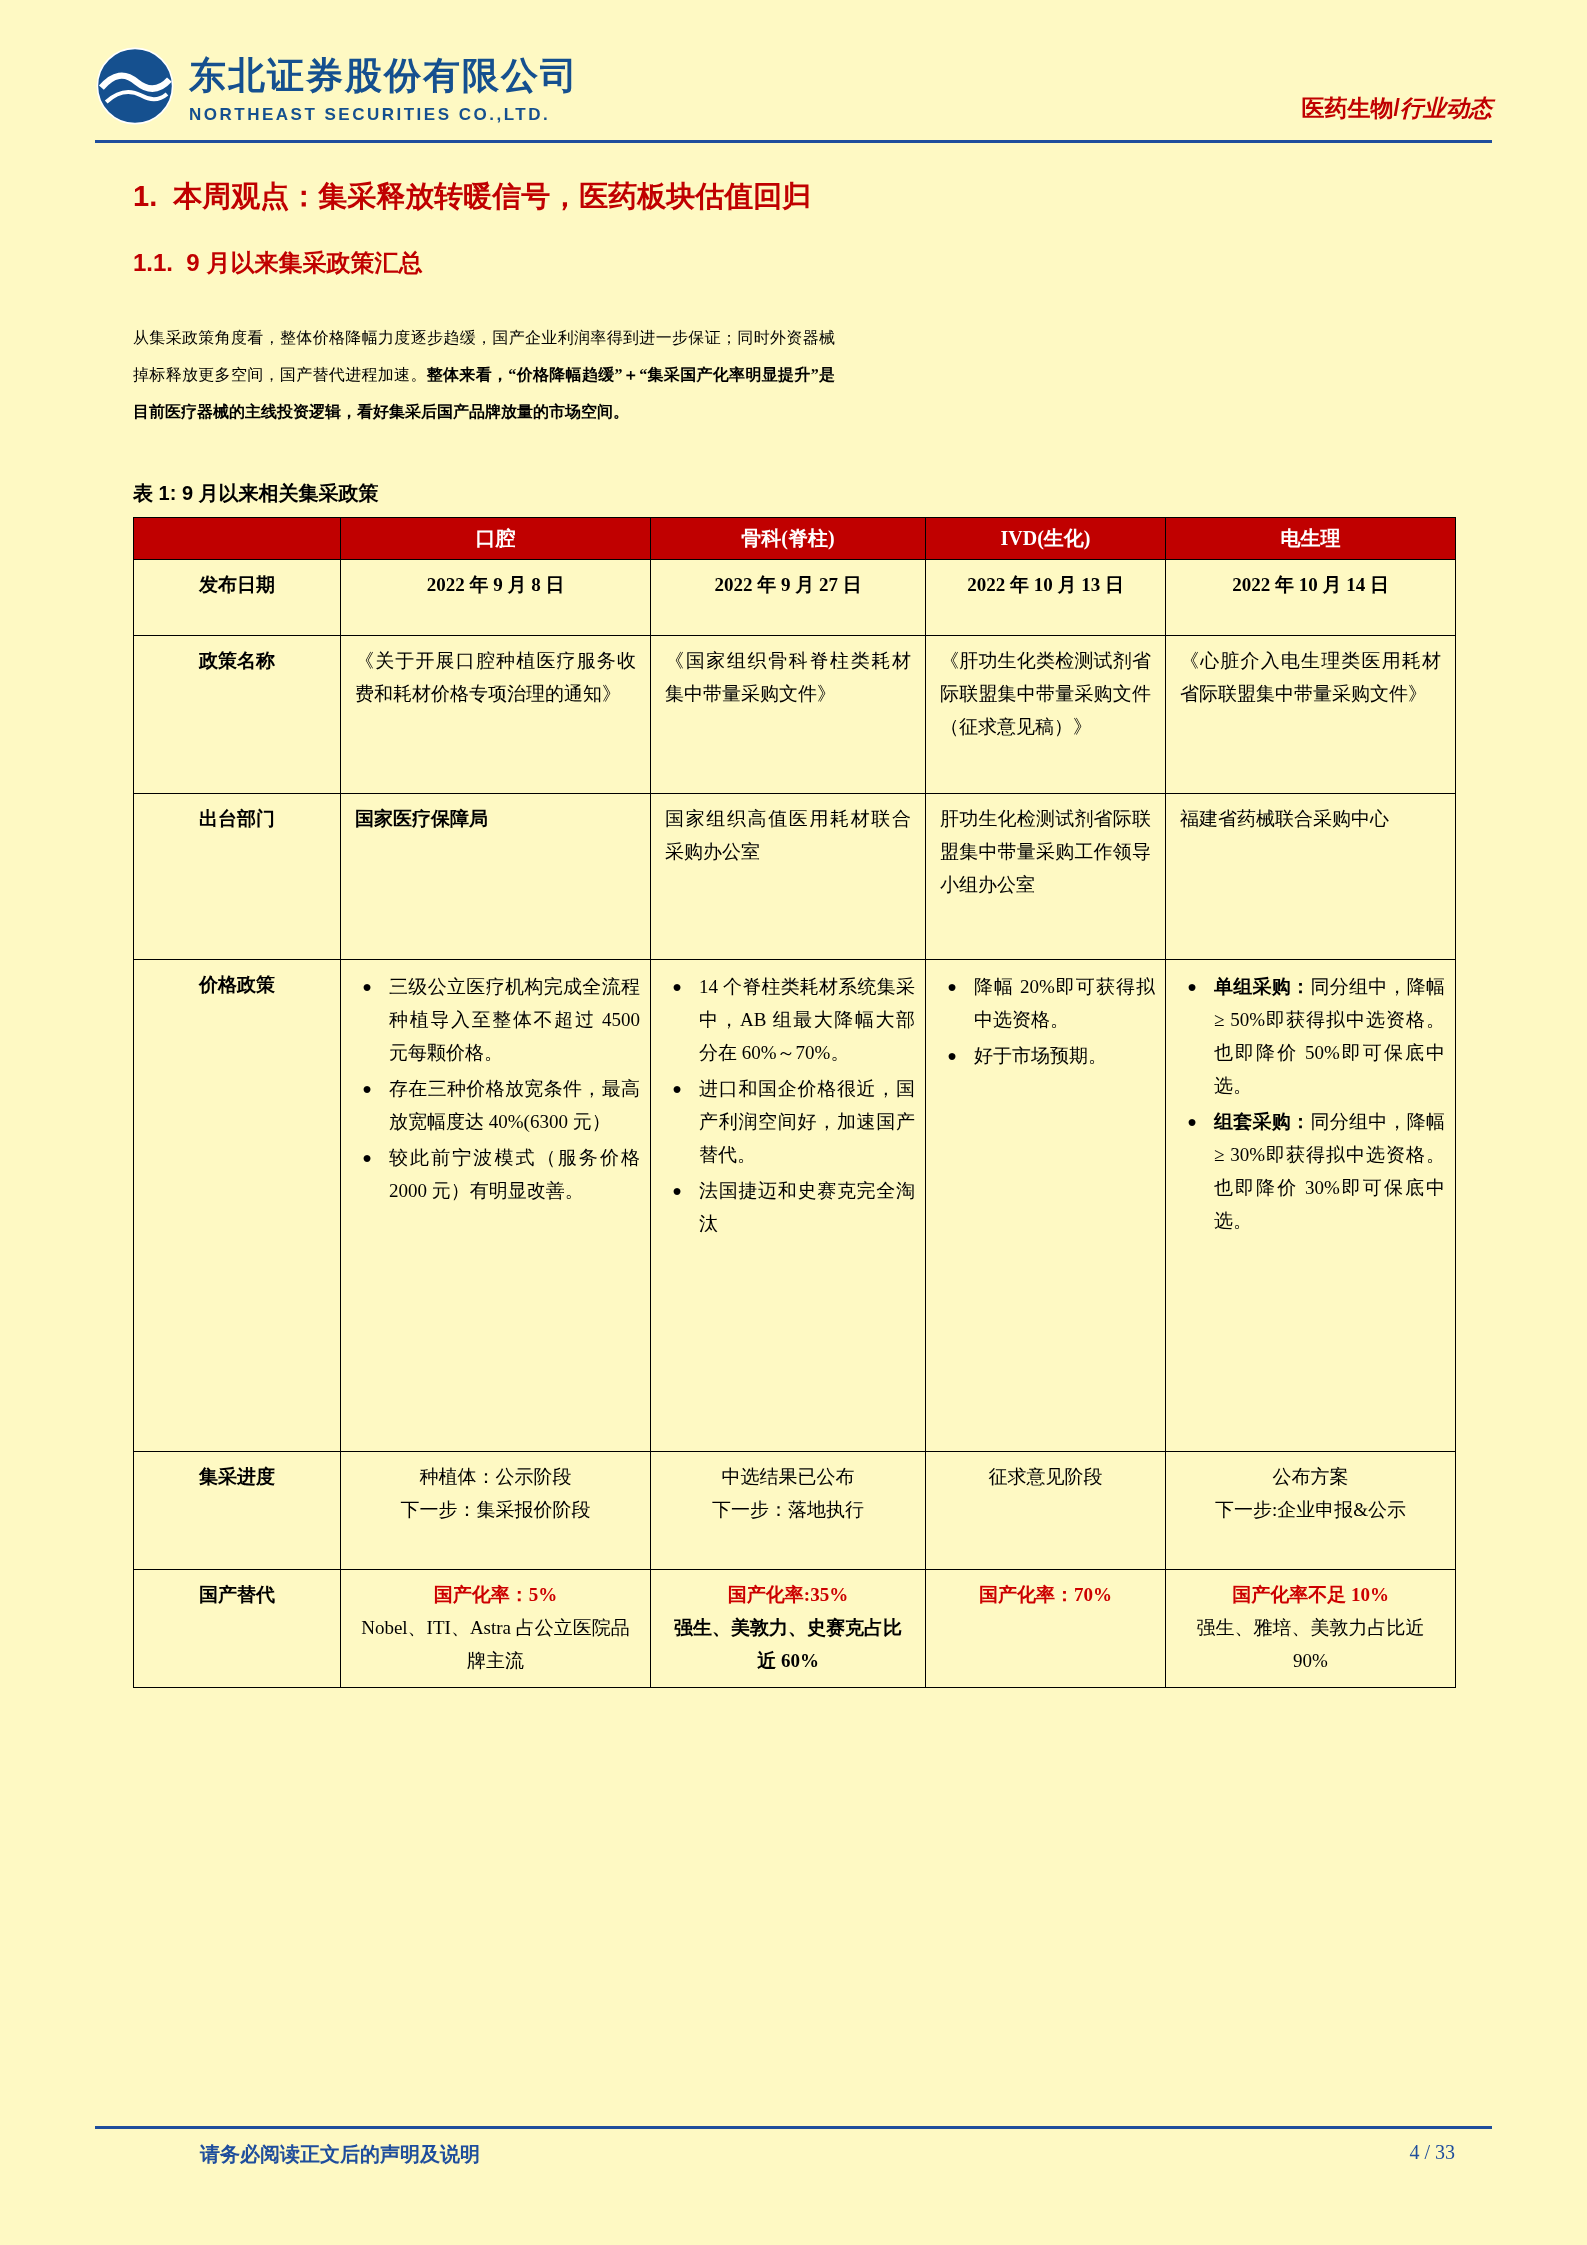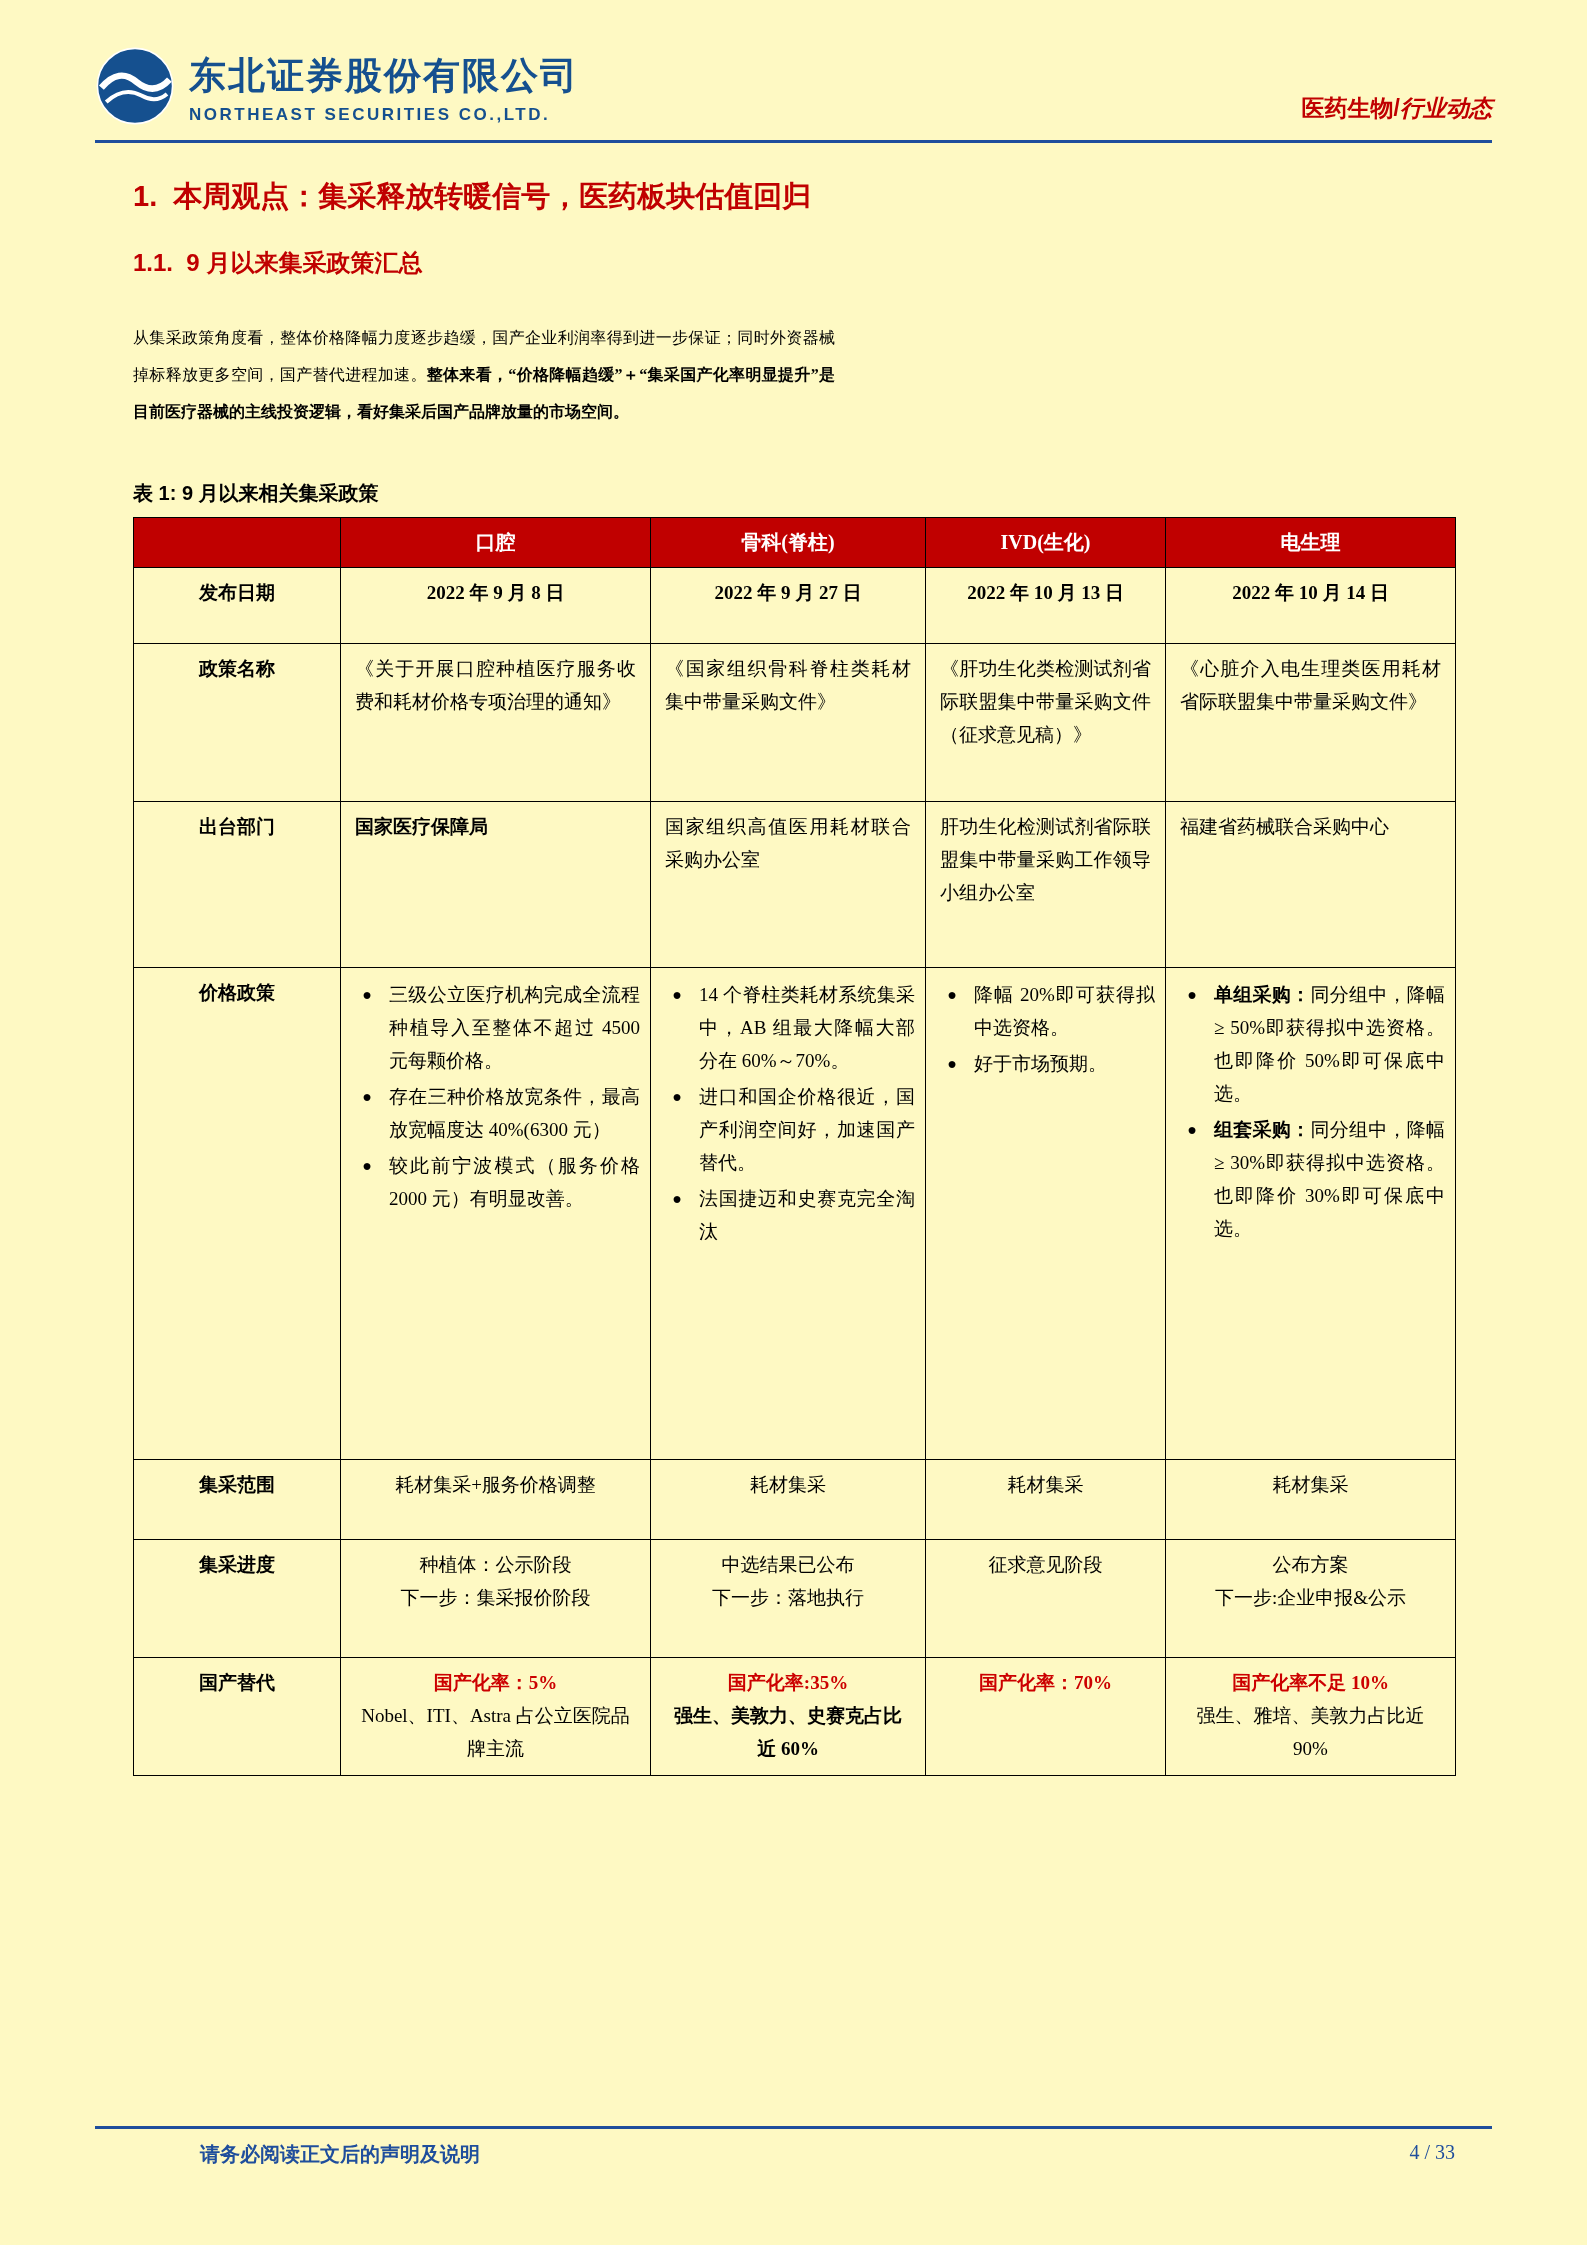--- a/index.html
+++ b/index.html
@@ -33,21 +33,21 @@
   .body-para .b { font-weight:bold; }
 
   .table-caption { margin-top:50px; font-size:20px; font-weight:bold; color:#000;
         font-family:"Liberation Sans", sans-serif; white-space:pre-wrap; }
 
   
   table.policy-table { border-collapse:collapse; table-layout:fixed; width:1322px;
         margin-top:10px; font-size:19px; line-height:33px; color:#000; }
   .policy-table th, .policy-table td { border:1px solid #000; }
   .policy-table thead th { background:#C00000; color:#ffffff; font-weight:bold;
-        height:50px; text-align:center; font-size:20px; }
+        height:42px; text-align:center; font-size:20px; }
   .policy-table tbody td { vertical-align:top; padding:8px 14px; }
   td.label { font-weight:bold; text-align:center; padding-top:12px; }
   td.center { text-align:center; }
   td.bold { font-weight:bold; }
   td.just { text-align:justify; }
   td.pname { text-align:justify; padding:10px 22px; }
   .row-date td { height:76px; }
   .row-pname td { height:158px; }
   .row-dept td { height:166px; }
   .row-price td { height:492px; }
@@ -192,27 +192,20 @@
             <div class="bullet">
                 <span class="marker">●</span>
                 <span class="btext"><b>单组采购：</b><span>同分组中，降幅 ≥ 50%即获得拟中选资格。也即降价 50%即可保底中选。</span></span>
               </div>
             <div class="bullet">
                 <span class="marker">●</span>
                 <span class="btext"><b>组套采购：</b><span>同分组中，降幅 ≥ 30%即获得拟中选资格。也即降价 30%即可保底中选。</span></span>
               </div>
           </td>
         </tr>
-        <tr class="row-scope">
-          <td class="label">集采范围</td>
-          <td class="center">耗材集采+服务价格调整</td>
-          <td class="center">耗材集采</td>
-          <td class="center">耗材集采</td>
-          <td class="center">耗材集采</td>
-        </tr>
         <tr class="row-progress">
           <td class="label">集采进度</td>
           <td class="center">
             <div>种植体：公示阶段</div>
             <div>下一步：集采报价阶段</div>
           </td>
           <td class="center">
             <div>中选结果已公布</div>
             <div>下一步：落地执行</div>
           </td>

